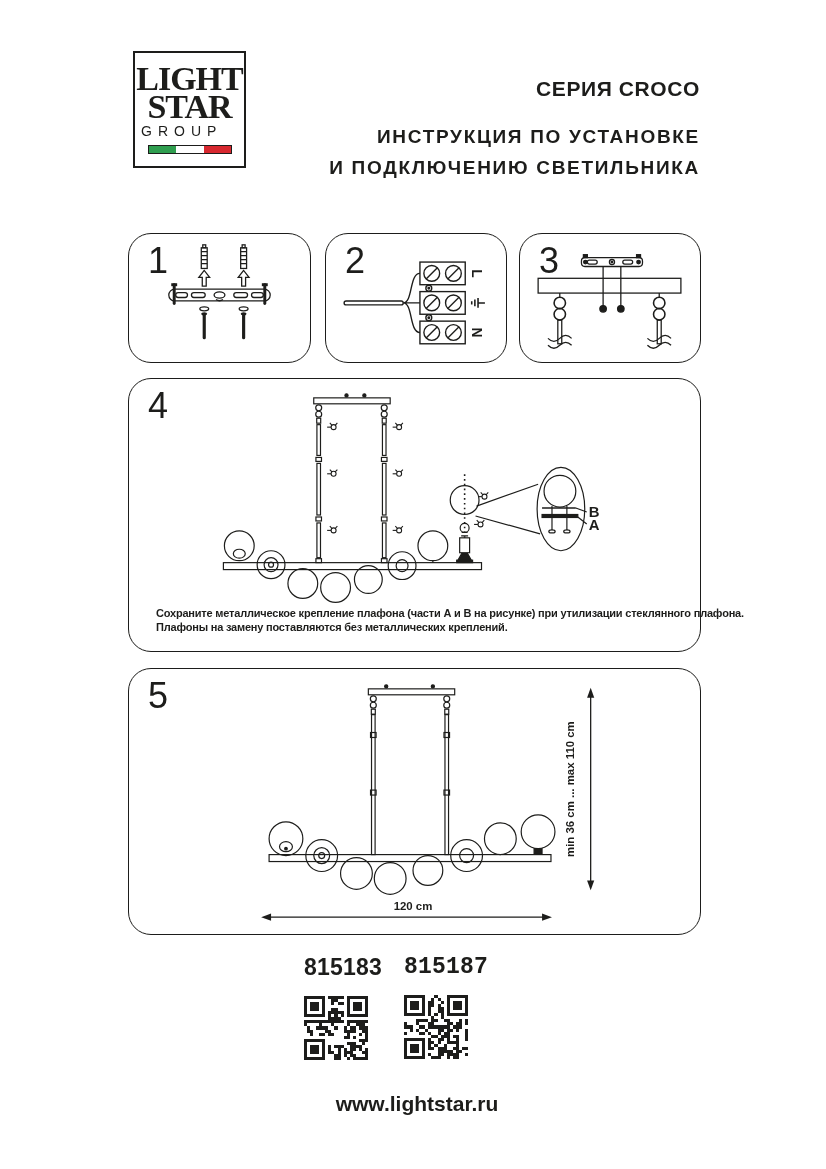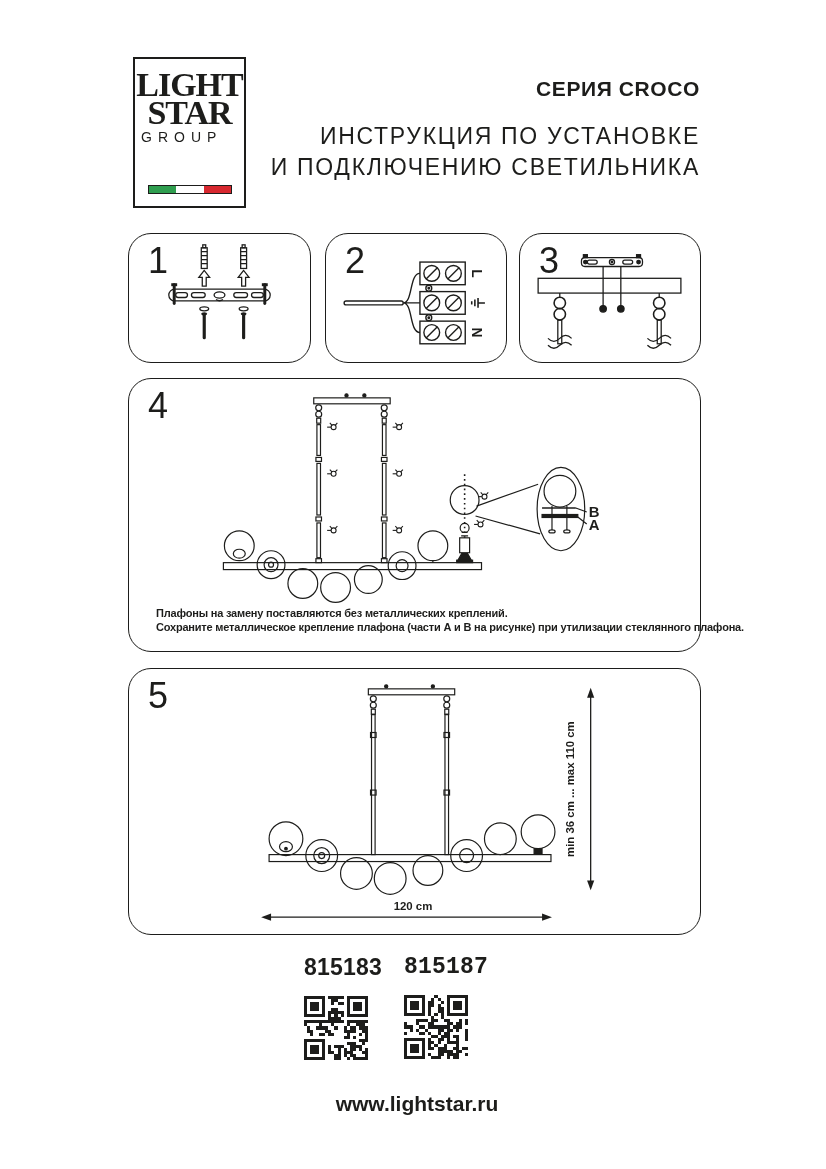--- a/index.html
+++ b/index.html
@@ -1,28 +1,28 @@
 <!DOCTYPE html>
 <html><head>
 <meta charset="utf-8">
 <style>
   html,body{margin:0;padding:0;background:#fff;}
   .page{position:relative;width:826px;height:1169px;background:#fff;overflow:hidden;
         font-family:"Liberation Sans",sans-serif;color:#1d1d1b;}
   
-  .logo{position:absolute;left:133px;top:57px;width:113px;height:151px;border:2.5px solid #1d1d1b;box-sizing:border-box;}
+  .logo{position:absolute;left:133px;top:51px;width:113px;height:117px;border:2.5px solid #1d1d1b;box-sizing:border-box;}
   .logo-word{font-family:"Liberation Serif",serif;font-weight:700;font-size:34px;line-height:28px;
              text-align:center;letter-spacing:-1px;margin-top:0;}
   .logo-words{margin-top:12px;}
   .logo-group{font-size:14px;letter-spacing:6px;text-align:left;margin-top:2px;text-indent:6px;}
   .logo-flag{position:absolute;left:12px;bottom:12px;width:84px;height:9px;display:block;margin-left:1px;}
   
   .hdr{position:absolute;top:49px;right:126px;text-align:right;margin-top:25px;}
   .hdr-series{font-size:21px;font-weight:700;letter-spacing:.6px;line-height:29px;}
-  .hdr-title{margin-top:18px;font-size:23px;font-weight:400;letter-spacing:1.7px;line-height:31px;}
+  .hdr-title{margin-top:18px;font-size:19px;font-weight:700;letter-spacing:1.7px;line-height:31px;}
   
   .card{position:absolute;border:1.7px solid #1d1d1b;border-radius:23px;background:#fff;box-sizing:border-box;}
   .card1{left:128px;top:233px;width:183px;height:130px;}
   .card2{left:325px;top:233px;width:182px;height:130px;}
   .card3{left:519px;top:233px;width:182px;height:130px;}
   .card4{left:128px;top:378px;width:573px;height:274px;}
   .card5{left:128px;top:668px;width:573px;height:267px;}
   .stepnum{position:absolute;left:19px;top:6px;font-size:36px;font-weight:400;color:#1d1d1b;}
   .draw{position:absolute;left:0;top:0;width:100%;height:100%;}
   .note{position:absolute;left:27px;top:228px;width:540px;font-size:11px;font-weight:700;
@@ -272,22 +272,22 @@
           <line x1="415" y1="130" x2="449" y2="130" stroke-width="1.6"></line>
           <rect x="415" y="136.5" width="36" height="3" fill="#1d1d1b"></rect>
           <line x1="449" y1="130" x2="460" y2="134"></line>
           <line x1="451" y1="139" x2="460" y2="146"></line>
         </g>
       </g>
       <text x="462" y="139" font-size="15" font-weight="bold">B</text>
       <text x="462" y="152" font-size="15" font-weight="bold">A</text>
     </svg>
     <div class="note">
+      <div>Сохраните металлическое крепление плафона (части А и В на рисунке) при утилизации стеклянного плафона.</div>
       <div>Плафоны на замену поставляются без металлических креплений.</div>
-      <div>Сохраните металлическое крепление плафона (части А и В на рисунке) при утилизации стеклянного плафона.</div>
     </div>
   </div>
 
   <div class="card card5">
     <div class="stepnum">5</div>
     <svg class="draw" viewBox="0 0 573 267">
       <g stroke="#1d1d1b" fill="none" stroke-width="1.2">
         <rect x="240" y="20" width="87" height="6"></rect>
         <circle cx="258" cy="17.5" r="1.6" fill="#1d1d1b"></circle>
           <circle cx="305" cy="17.5" r="1.6" fill="#1d1d1b"></circle>

